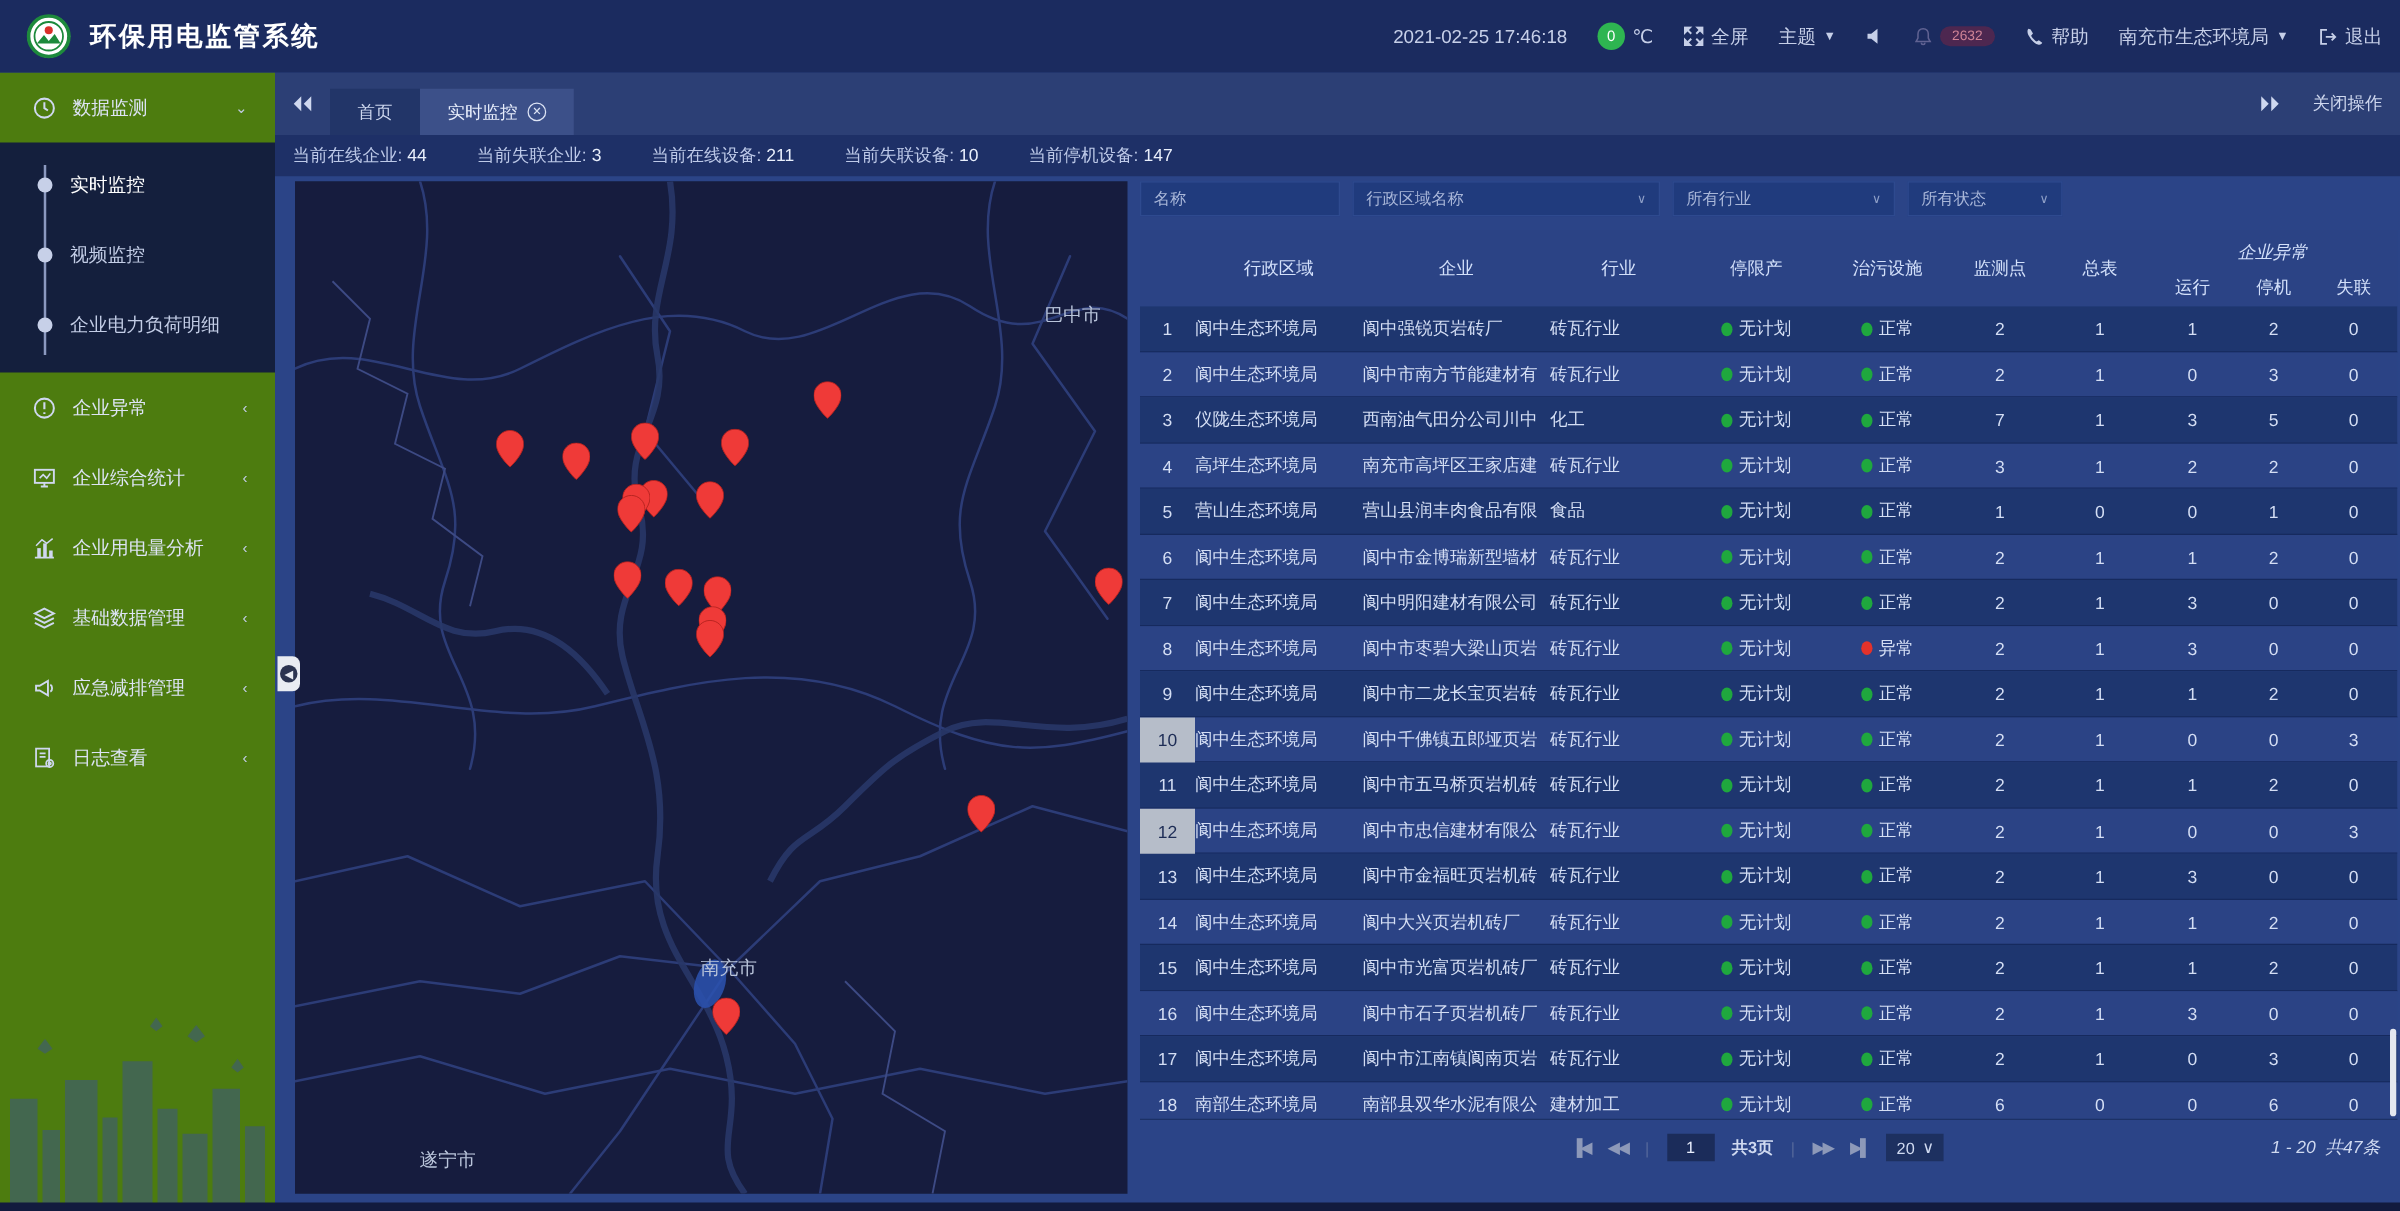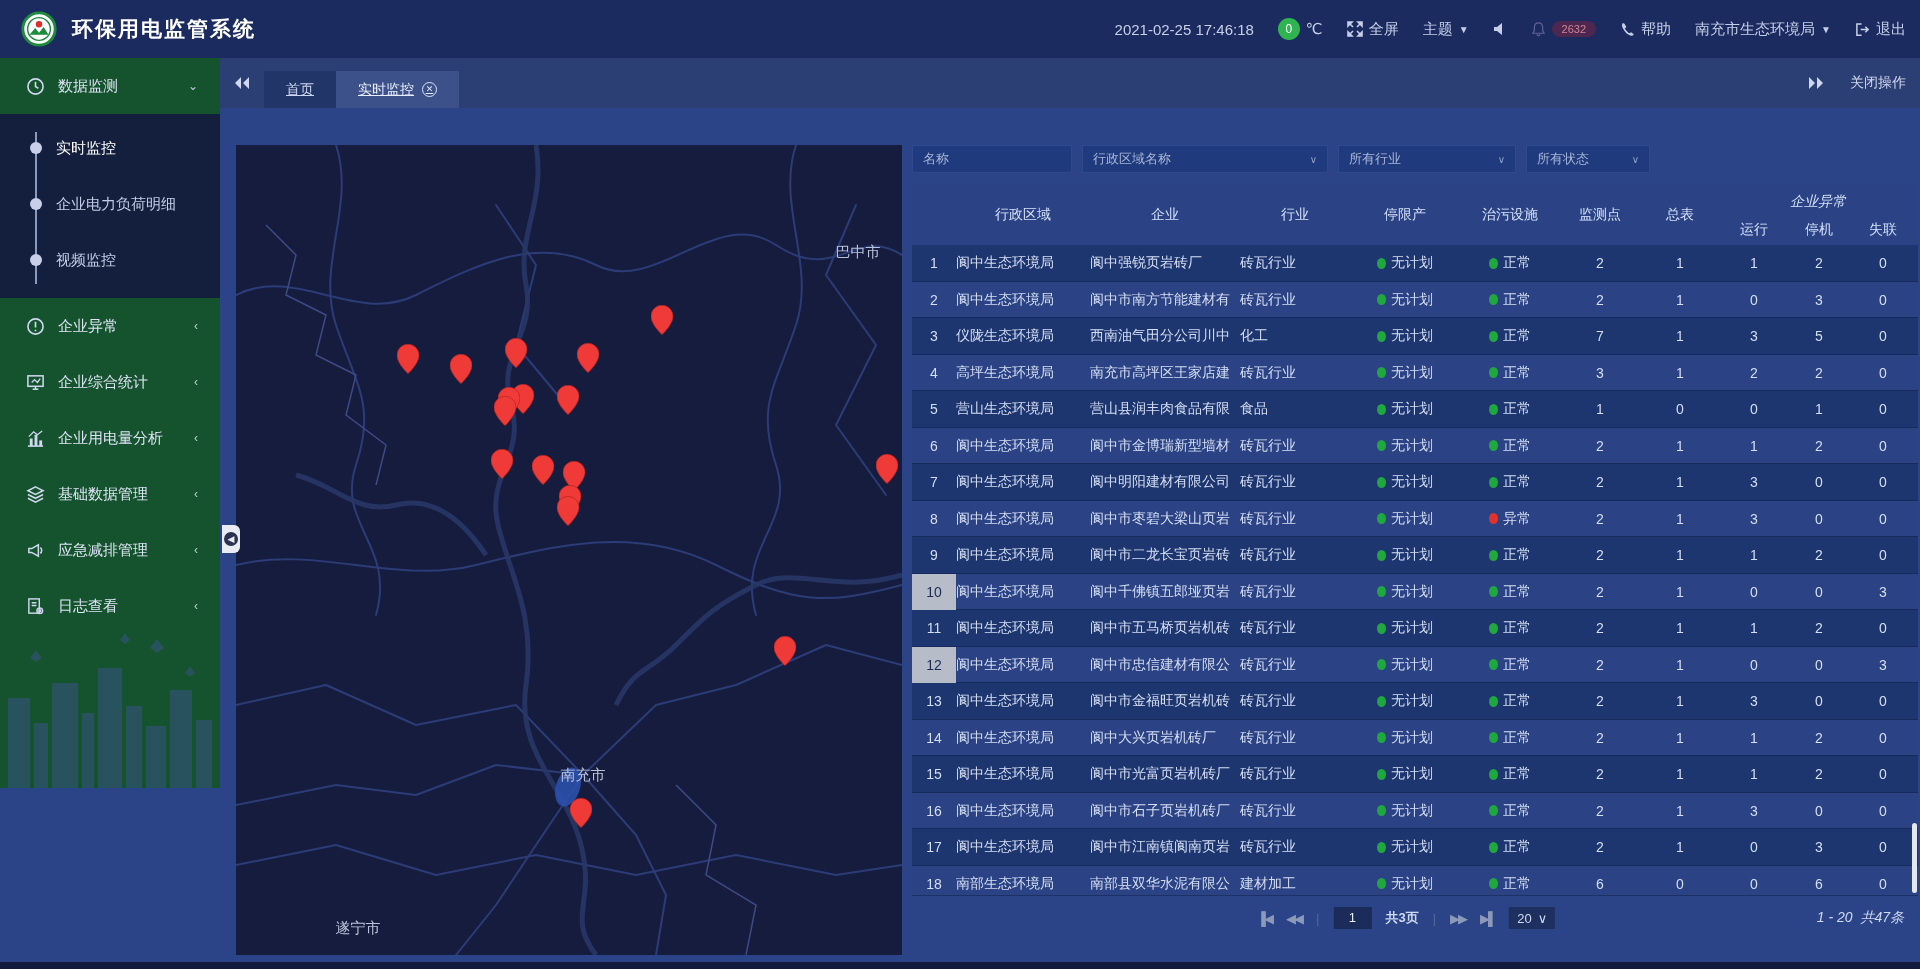--- a/index.html
+++ b/index.html
@@ -8,35 +8,35 @@
   .hdr { position:absolute; left:0; top:0; width:1920px; height:58px; background:#1b2b5f; z-index:30; display:flex; align-items:center; }
   .logo { width:38px; height:38px; margin-left:20px; }
   .hdr-title { color:#fff; font-size:21px; font-weight:bold; letter-spacing:2px; margin-left:14px; }
   .hdr-right { position:absolute; right:14px; top:0; height:58px; display:flex; align-items:center; gap:24px; color:#c6cfe8; font-size:15px; }
   .hdr-item { display:flex; align-items:center; gap:6px; cursor:default; white-space:nowrap; }
   .temp-circ { width:22px; height:22px; border-radius:50%; background:#2eb551; color:#fff; font-size:12px; display:flex; align-items:center; justify-content:center; }
   .bell-pill { background:#4d2750; color:#cf8396; border-radius:10px; padding:2px 10px; font-size:11px; }
   .caret { font-size:10px; color:#c6cfe8; }
   svg.hico { display:block; }
 
-  .sidebar { position:absolute; left:0; top:58px; width:220px; height:730px; background:#14532d; z-index:20; overflow:hidden; }
+  .sidebar { position:absolute; left:0; top:58px; width:220px; height:911px; background:#4d7c0f; z-index:20; overflow:hidden; }
   .side-item { height:56px; display:flex; align-items:center; color:#dde4f5; font-size:15px; cursor:pointer; position:relative; }
   .side-item .sicon { width:20px; margin-left:26px; margin-right:12px; display:flex; }
   .side-item .schev { position:absolute; right:22px; font-size:12px; color:#c2cce6; }
   .submenu { background:#141f3d; padding:6px 0 10px 0; position:relative; }
   .submenu .vline { position:absolute; left:35px; top:18px; bottom:14px; width:2px; background:#8b99c0; }
   .sub-item { height:56px; display:flex; align-items:center; color:#c3cde6; font-size:15px; cursor:pointer; position:relative; padding-left:56px; }
   .sub-item .dot { position:absolute; left:30px; width:12px; height:12px; border-radius:50%; background:#c7d0e8; }
   .sub-item.active { color:#ffffff; }
   .skyline { position:absolute; bottom:0; left:0; width:220px; opacity:.5; }
 
   .main { position:absolute; left:220px; top:58px; width:1700px; height:911px; background:#2b4487; }
   .tabbar { position:absolute; left:0; top:0; width:1700px; height:50px; background:#2c3f75; display:flex; align-items:flex-end; }
   .tab-nav { width:44px; height:50px; display:flex; align-items:center; justify-content:center; color:#cfd8ef; }
-  .tab { height:37px; padding:0 22px; display:flex; align-items:center; gap:8px; color:#ccd6ee; font-size:14px; cursor:pointer;text-decoration:underline; }
+  .tab { height:37px; padding:0 22px; display:flex; align-items:center; gap:8px; color:#ccd6ee; font-size:14px; cursor:pointer; }
   .tab.inactive { background:#223568; }
   .tab.active { background:#3c5089; color:#e8eefc; }
   .tab-close { width:15px; height:15px; border:1px solid #dde4f5; border-radius:50%; font-size:9px; line-height:13px; text-align:center; color:#dde4f5; }
   .tabbar-right { position:absolute; right:14px; top:0; height:50px; display:flex; align-items:center; gap:26px; color:#cfd8ef; font-size:14px; }
   .statsbar { position:absolute; left:0; top:50px; width:1700px; height:33px; background:#1e3067; display:flex; align-items:center; gap:40px; padding-left:14px; color:#bdc9e8; font-size:14px; }
   .stat b { color:#e9effc; font-weight:normal; margin-left:4px; }
 
   .map { position:absolute; left:16px; top:87px; width:666px; height:810px; background:#161c3e; overflow:hidden; }
   .map svg.roads { position:absolute; left:0; top:0; }
   .city-label { position:absolute; color:#b9c4da; font-size:15px; white-space:nowrap; transform:translate(-50%,-50%); }
@@ -163,25 +163,25 @@
     <span class="schev">⌄</span>
       </div>
       <div class="submenu">
         <div class="vline"></div>
         <div class="sub-item active">
           <span class="dot"></span>
           <span>实时监控</span>
         </div>
         <div class="sub-item">
           <span class="dot"></span>
-          <span>企业电力负荷明细</span>
+          <span>视频监控</span>
         </div>
         <div class="sub-item">
           <span class="dot"></span>
-          <span>视频监控</span>
+          <span>企业电力负荷明细</span>
         </div>
       </div>
       <div class="side-item">
         <span class="sicon">
           <svg width="19" height="19" viewBox="0 0 20 20">
             <circle cx="10" cy="10" r="8" fill="none" stroke="#cfd8ef" stroke-width="1.7"></circle>
             <path d="M10 5 L10 11 M10 13.5 L10 15" stroke="#cfd8ef" stroke-width="1.8"></path>
           </svg>
         </span>
     <span>企业异常</span>
@@ -286,20 +286,27 @@
       <span class="tab-close">✕</span>
     </div>
     <div class="tabbar-right">
       <svg width="16" height="14" viewBox="0 0 16 14">
         <path d="M1 1 L7 7 L1 13 Z M9 1 L15 7 L9 13 Z" fill="#cfd8ef"></path>
       </svg>
       <span>关闭操作</span>
     </div>
   </div>
 
+  <div class="statsbar" id="statsbar">
+      <span class="stat"><span>当前在线企业:</span><b>44</b></span>
+      <span class="stat"><span>当前失联企业:</span><b>3</b></span>
+      <span class="stat"><span>当前在线设备:</span><b>211</b></span>
+      <span class="stat"><span>当前失联设备:</span><b>10</b></span>
+      <span class="stat"><span>当前停机设备:</span><b>147</b></span>
+    </div>
 
   <div class="map">
     <svg class="roads" width="666" height="810" viewBox="0 0 666 810">
       <g fill="none" stroke="#2c3c77" stroke-width="2" stroke-linejoin="round" stroke-linecap="round">
         <path d="M0,150 C60,120 120,180 180,150 S300,90 360,120 S480,60 540,100 S620,80 666,110"></path>
         <path d="M100,0 C120,60 80,120 100,180 S140,260 120,320 S160,400 140,470"></path>
         <path d="M560,0 C540,60 580,120 560,180 S520,260 540,320 S500,400 520,470"></path>
         <path d="M0,420 C80,400 160,440 240,420 S400,380 480,420 S590,460 666,440"></path>
         <path d="M0,560 L90,540 L180,580 L280,560 L347,630"></path>
         <path d="M347,630 L420,560 L500,540 L590,500 L666,520"></path>

